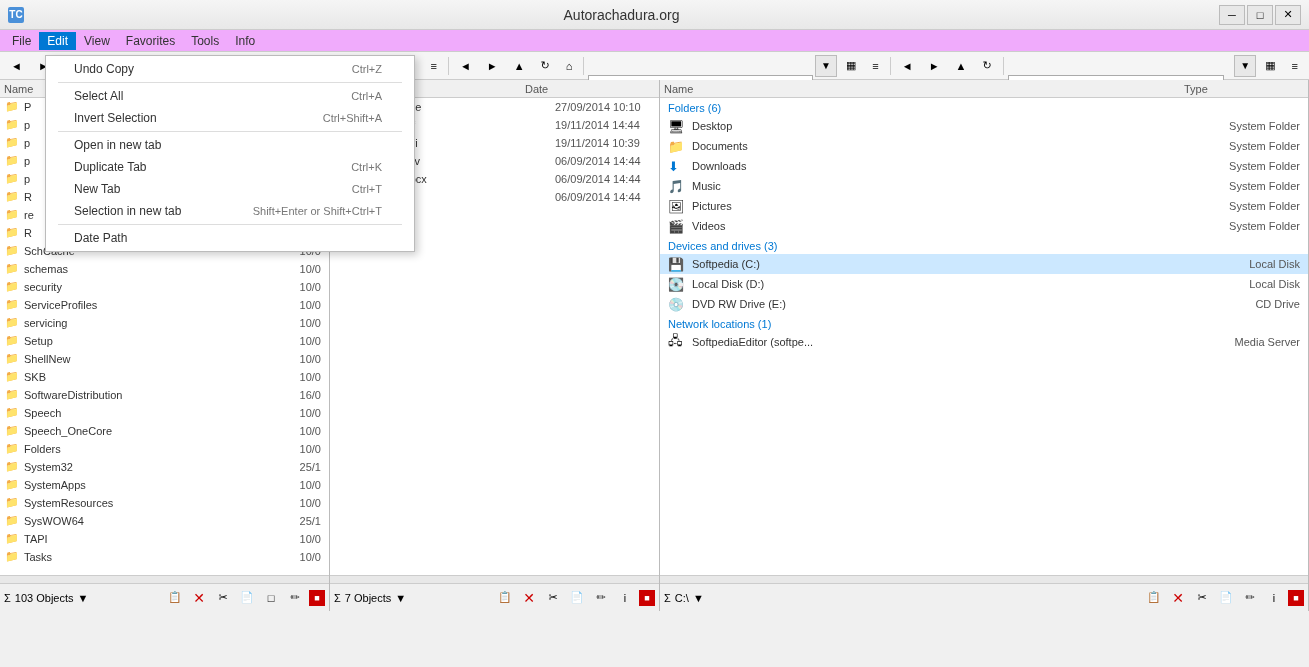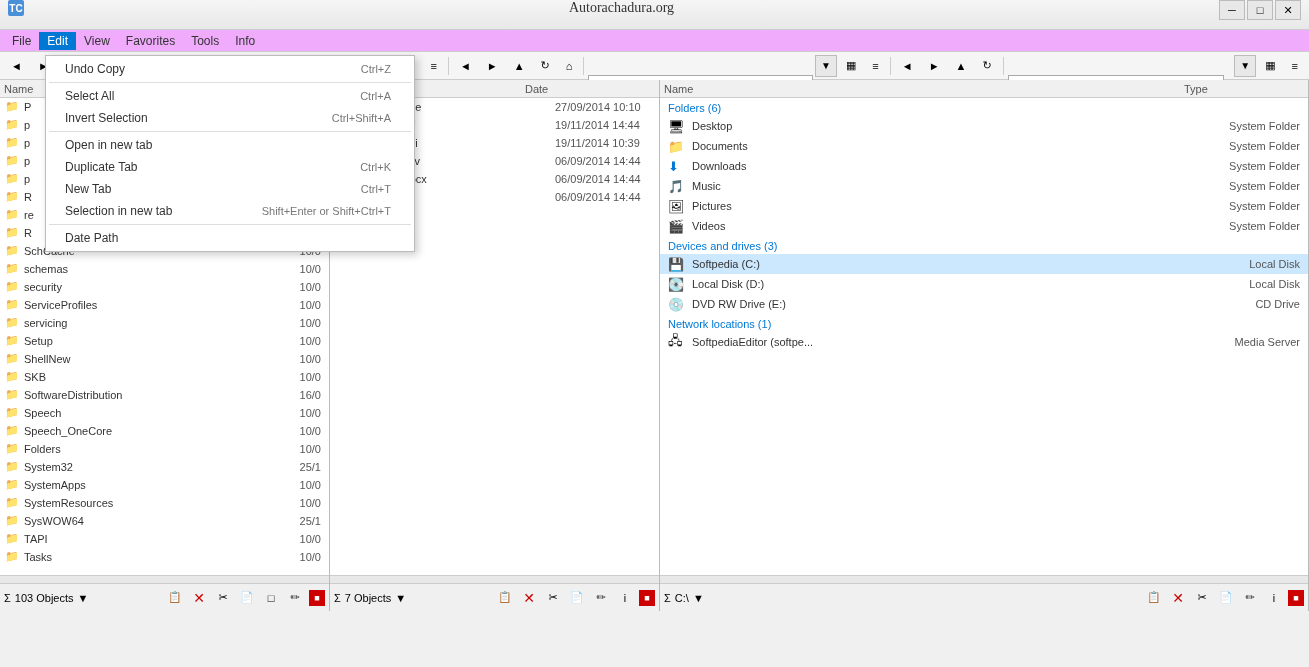--- a/index.html
+++ b/index.html
@@ -11,38 +11,38 @@
       height: 667px;
       overflow: hidden;
       user-select: none;
     }
 
     
     .title-bar {
       background: linear-gradient(to bottom, #f5f5f5, #e8e8e8);
       height: 30px;
       display: flex;
+      align-items: center;
       justify-content: space-between;
       border-bottom: 1px solid #ccc;
       padding: 0 8px;
     }
     .title-bar-icon {
       width: 16px; height: 16px;
       background: #4a90d9;
       border-radius: 2px;
       display: flex; align-items: center; justify-content: center;
       color: white; font-size: 10px; font-weight: bold;
     }
     .title-text {
       flex: 1;
       text-align: center;
       font-size: 14px;
       font-weight: normal;
       color: #333;
-      font-family: Liberation Serif, serif;
     }
     .title-controls {
       display: flex; gap: 2px;
     }
     .title-btn {
       width: 26px; height: 20px;
       background: #e8e8e8;
       border: 1px solid #bbb;
       display: flex; align-items: center; justify-content: center;
       cursor: pointer; font-size: 11px;
@@ -162,21 +162,21 @@
     
     .context-menu {
       position: absolute;
       top: 55px;
       left: 45px;
       background: white;
       border: 1px solid #bbb;
       box-shadow: 3px 3px 8px rgba(0,0,0,0.2);
       z-index: 100;
       min-width: 370px;
-      padding: 2px 3px;
+      padding: 2px 12px;
     }
     .ctx-item {
       display: flex;
       align-items: center;
       justify-content: space-between;
       padding: 4px 20px 4px 16px;
       cursor: pointer;
       font-size: 12px;
       color: #333;
       height: 22px;

